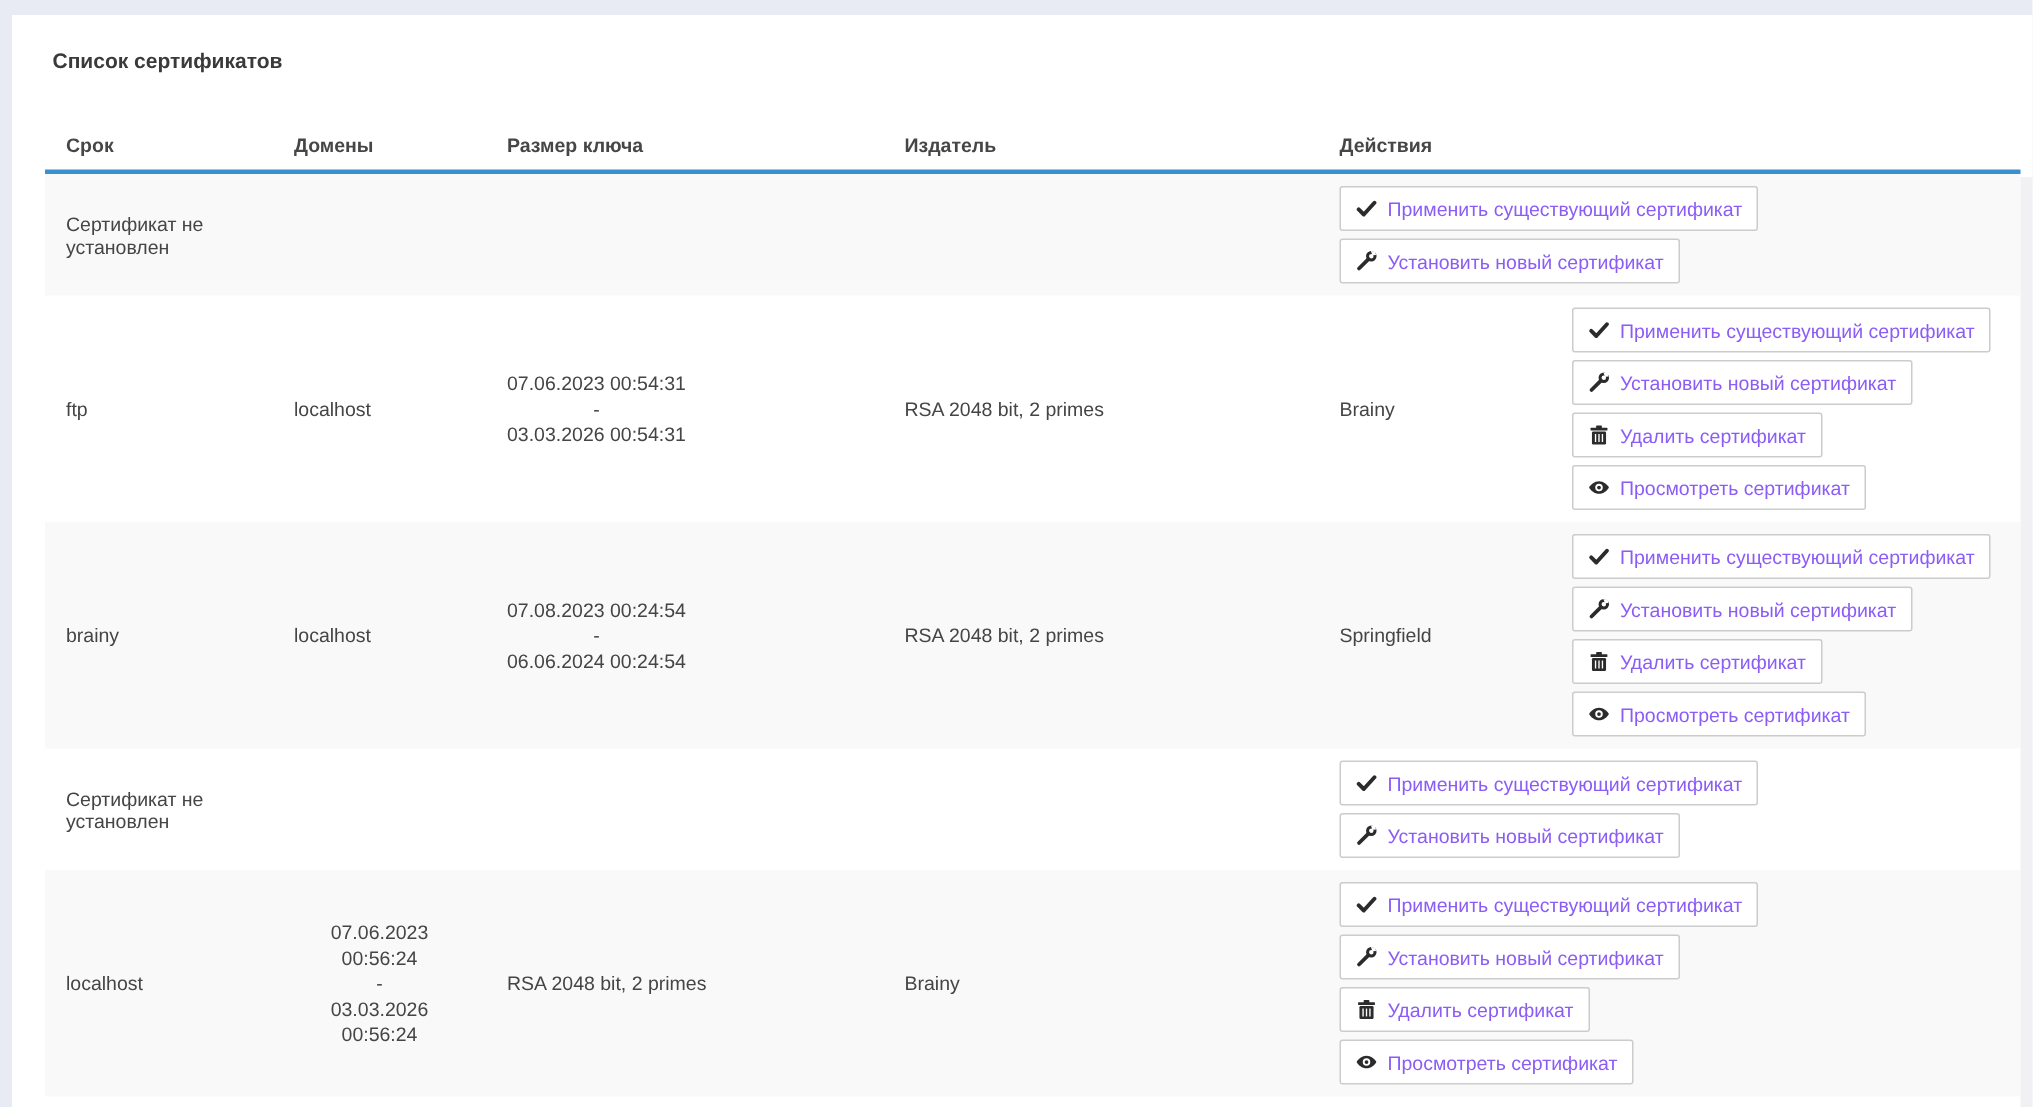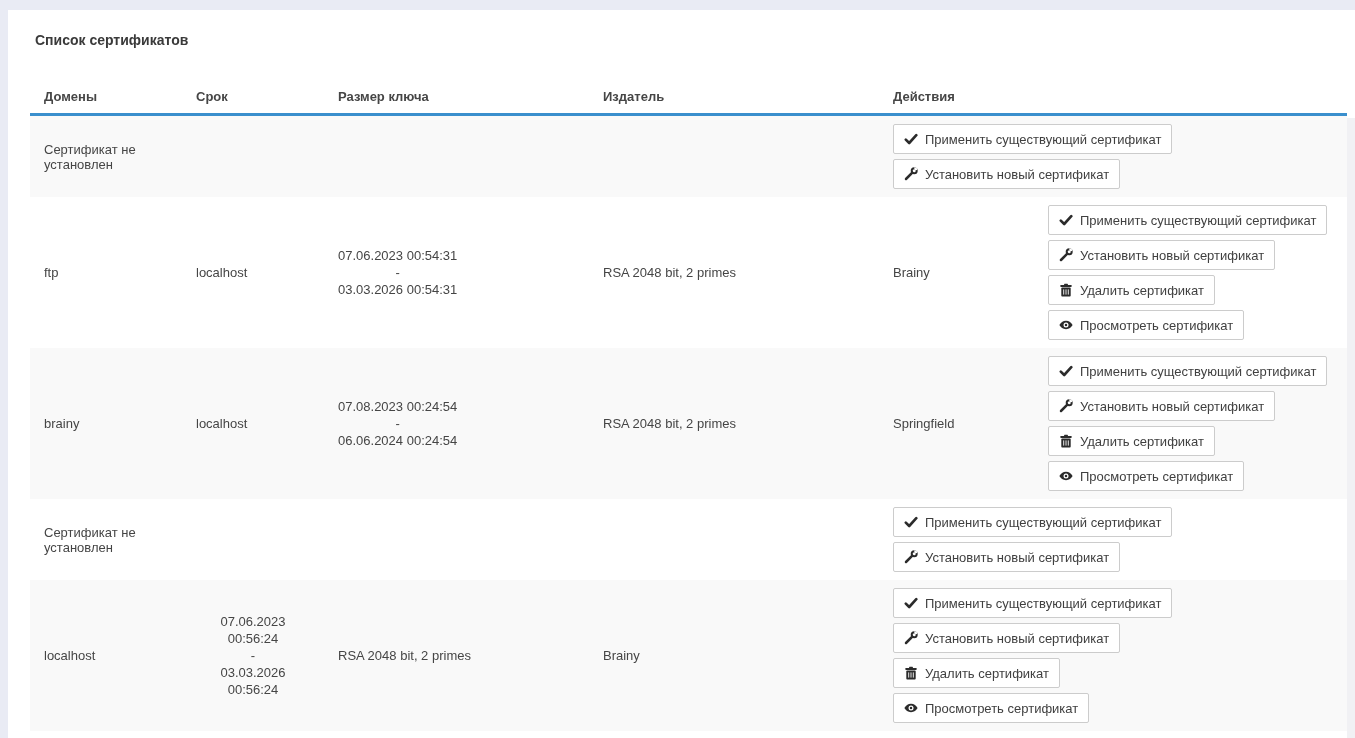--- a/index.html
+++ b/index.html
@@ -50,38 +50,38 @@
   }
   .term-block{display:inline-block;text-align:center;line-height:1.32;}
   .td.c-actions{
     flex-direction:column;align-items:flex-start;justify-content:center;
     gap:5px;padding:8px 14px;
   }
   .abtn{
     display:inline-flex;align-items:center;gap:7px;
     height:30px;padding:0 10px;
     background:#ffffff;border:1px solid var(--btn-border);border-radius:2px;
-    font-family:"Liberation Sans", sans-serif;font-size:13px;color:#404040;
+    font-family:"Liberation Sans", sans-serif;font-size:13px;color:#8b5cf6;
     cursor:pointer;white-space:nowrap;
   }
   .abtn .ic{display:inline-flex;width:14px;height:14px;flex:0 0 auto;}
   .right-strip{
     position:absolute;right:0;top:108px;bottom:0;width:8px;
     background:#f1f1f4;
   }
 </style>
 </head>
 <body>
 
 <div class="card">
   <h1 class="title">Список сертификатов</h1>
   <div class="table">
     <div class="thead" id="thead">
+        <div class="th">Срок</div>
         <div class="th">Домены</div>
-        <div class="th">Срок</div>
         <div class="th">Размер ключа</div>
         <div class="th">Издатель</div>
         <div class="th">Действия</div>
       </div>
     <div id="tbody">
         <div class="trow">
           <div class="td c-domains">
             <span>Сертификат не установлен</span>
           </div>
           <div class="td c-term"></div>

